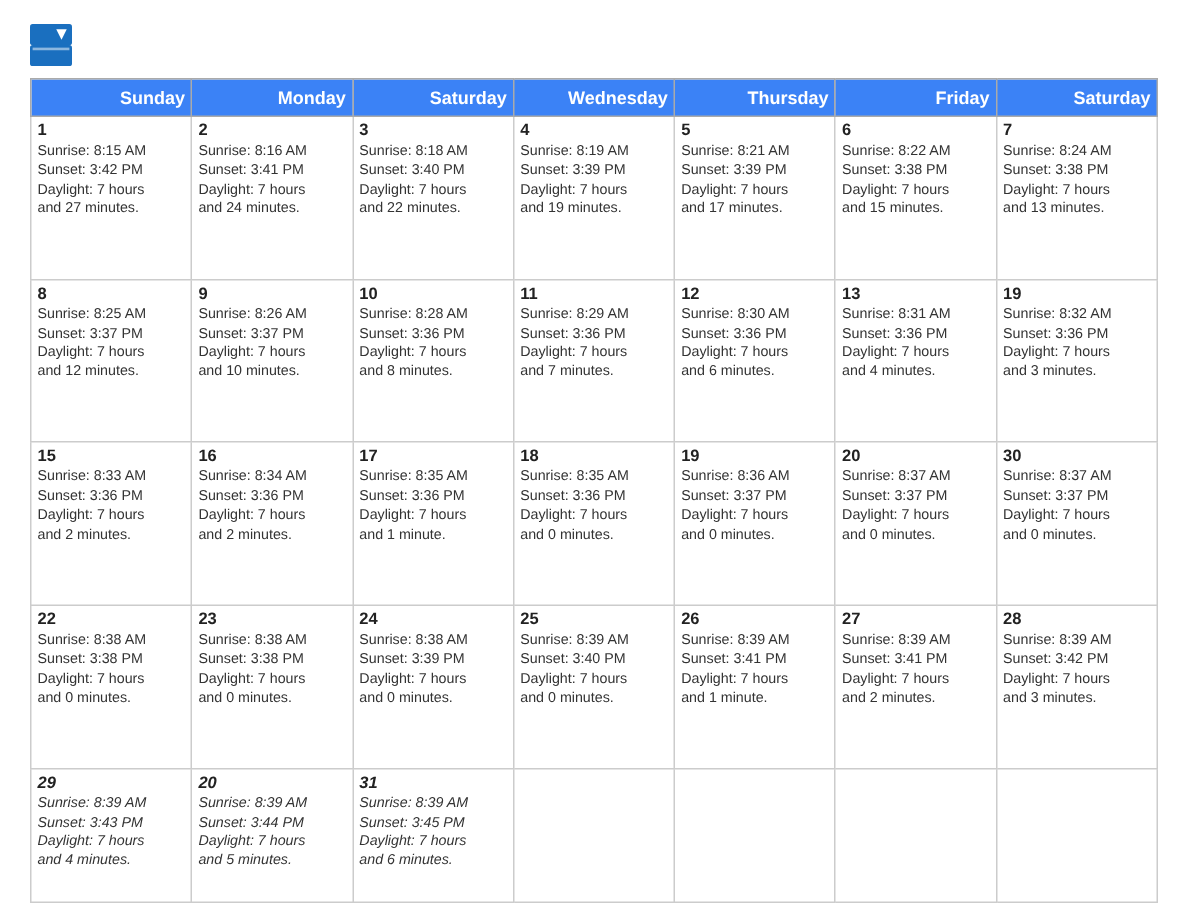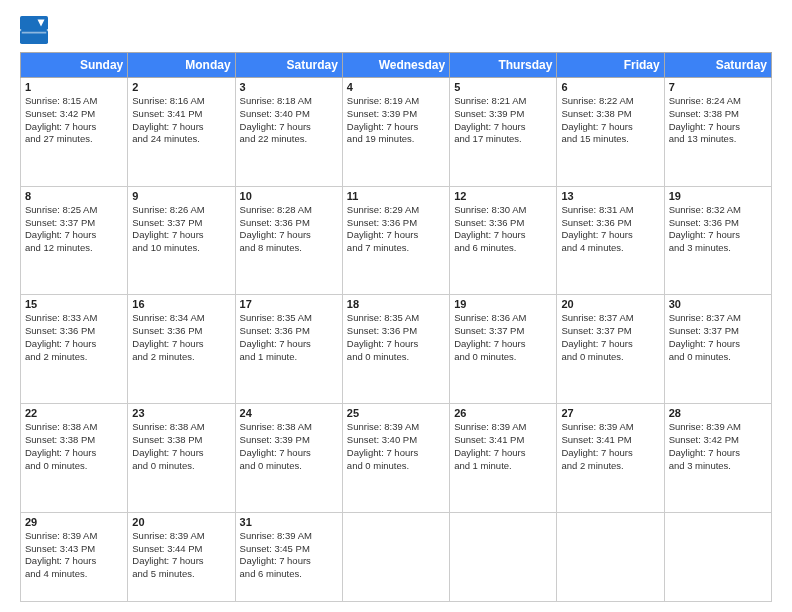--- a/index.html
+++ b/index.html
@@ -63,20 +63,21 @@
       vertical-align: top;
       padding: 3px 4px;
       font-size: 9.5px;
       color: #333;
       background: #fff;
       width: calc(100% / 7);
       height: 88px;
     }
     .calendar-table tr:last-child td {
       height: 70px;
+      font-style: italic;
     }
     .day-num {
       font-size: 11px;
       font-weight: bold;
       color: #222;
       display: block;
       margin-bottom: 2px;
     }
     .day-info {
       line-height: 1.35;

